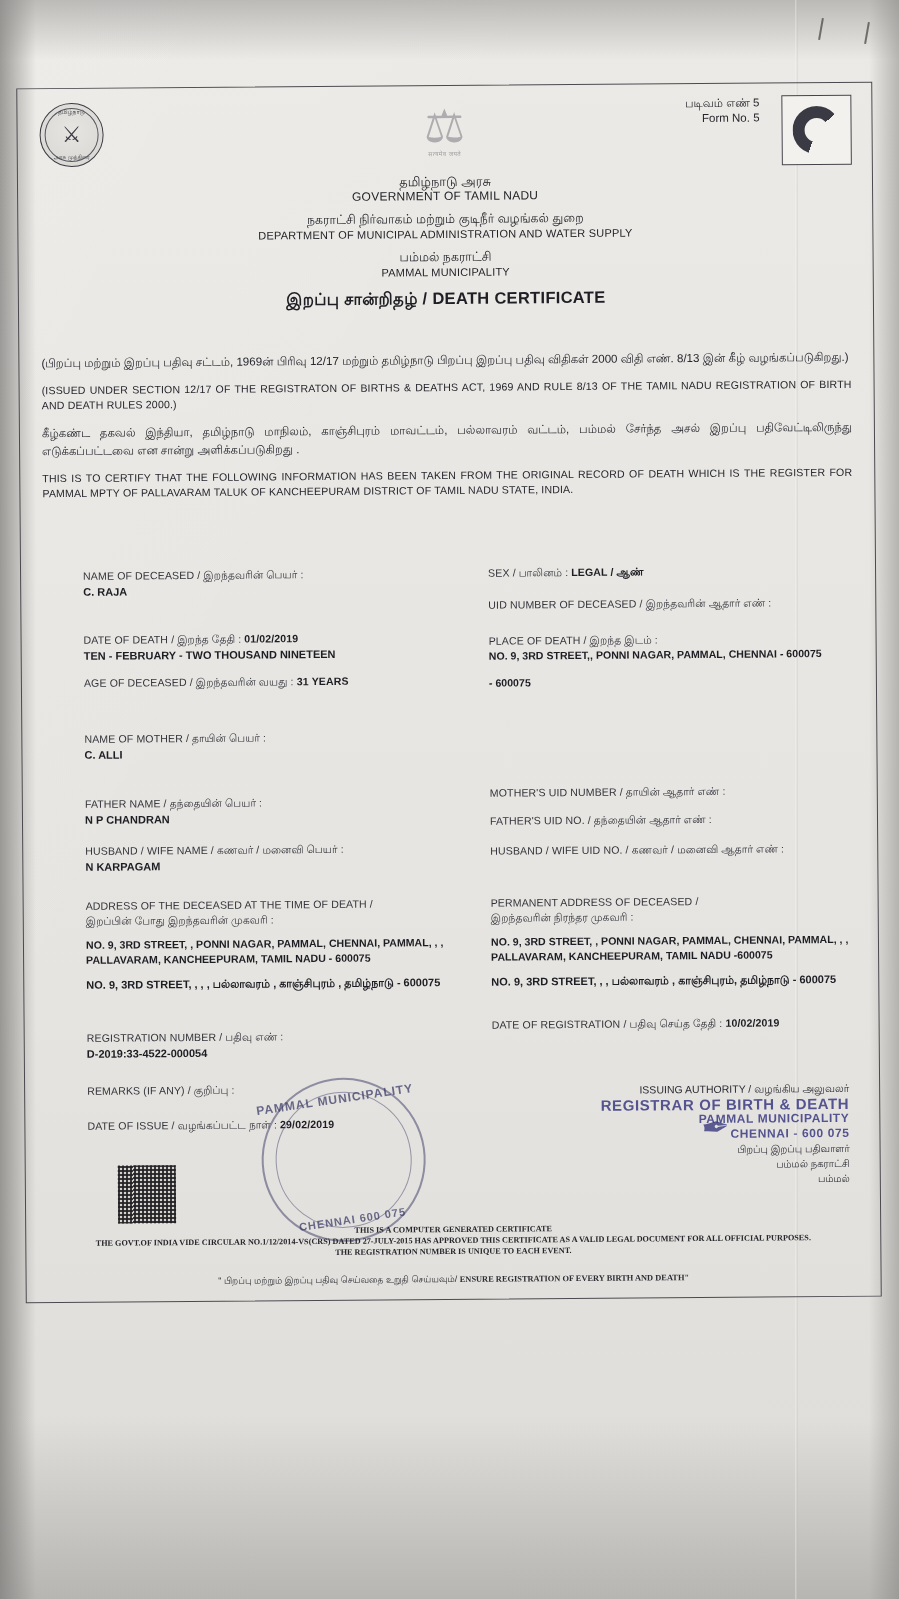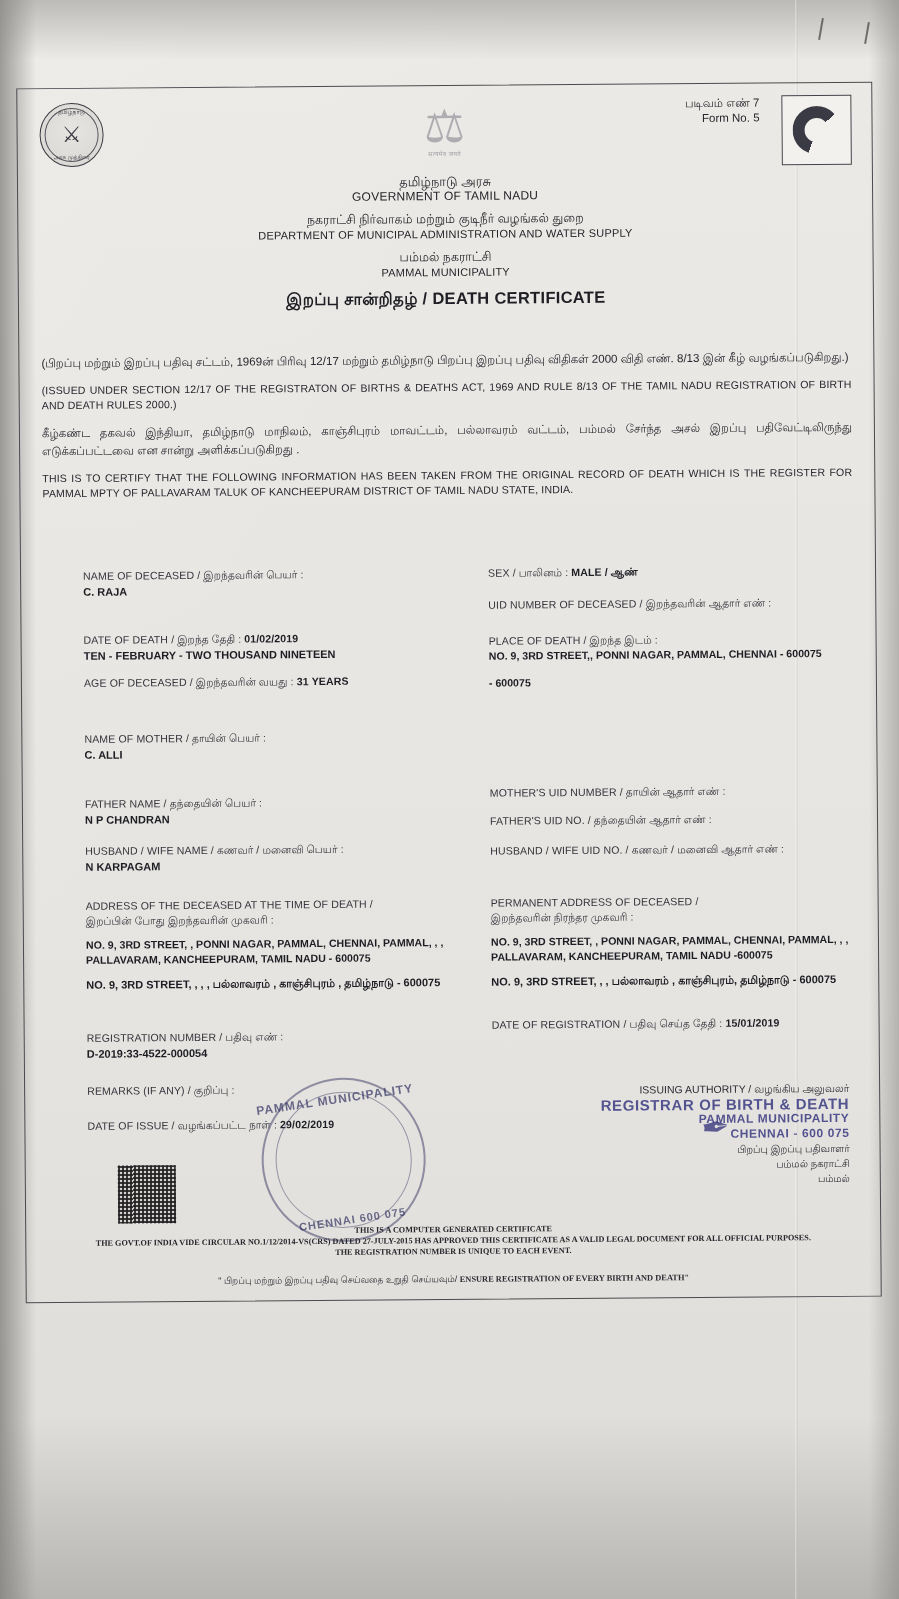--- a/index.html
+++ b/index.html
@@ -332,21 +332,21 @@
   <div class="shade-top"></div>
   <div class="shade-bottom"></div>
   <div class="fold"></div>
   <div class="staple" style="left:820px; top:18px;"></div>
   <div class="staple" style="left:866px; top:22px;"></div>
 
   <div class="cert">
     <div class="cert-inner">
 
       <div class="form-no">
-        <div>படிவம் எண் 7</div>
+        <div>படிவம் எண் 5</div>
         <div>Form No. 5</div>
       </div>
 
       <div class="emblem-left">
         <div class="ring"></div>
         <div class="seal-txt-top">தமிழ்நாடு</div>
         <div class="lion">⚔</div>
         <div class="seal-txt-bot">அரசு முத்திரை</div>
       </div>
 
@@ -437,21 +437,21 @@
         <div class="f-abs" style="left:40px; top:550px; width:390px;">
           <div class="lbl">
             <span>DATE OF ISSUE / வழங்கப்பட்ட நாள் :</span>
             <span class="inline-val">29/02/2019</span>
           </div>
         </div>
 
         <div class="f-abs" style="left:445px; top:0px; width:395px;">
           <div class="lbl">
             <span>SEX / பாலினம் :</span>
-            <span class="inline-val">MALE / ஆண்</span>
+            <span class="inline-val">LEGAL / ஆண்</span>
           </div>
         </div>
 
         <div class="f-abs" style="left:445px; top:32px; width:395px;">
           <div class="lbl">
             <span>UID NUMBER OF DECEASED / இறந்தவரின் ஆதார் எண் :</span>
             <span class="inline-val"></span>
           </div>
         </div>
 
@@ -485,21 +485,21 @@
         <div class="f-abs" style="left:445px; top:330px; width:395px;">
           <div class="lbl">PERMANENT ADDRESS OF DECEASED /</div>
           <div class="lbl">இறந்தவரின் நிரந்தர முகவரி :</div>
           <div class="val-sm" style="margin-top:9px;">NO. 9, 3RD STREET, , PONNI NAGAR, PAMMAL, CHENNAI, PAMMAL, , , PALLAVARAM, KANCHEEPURAM, TAMIL NADU -600075</div>
           <div class="tam-val" style="margin-top:9px;">NO. 9, 3RD STREET, , , பல்லாவரம் , காஞ்சிபுரம், தமிழ்நாடு - 600075</div>
         </div>
 
         <div class="f-abs" style="left:445px; top:452px; width:400px;">
           <div class="lbl">
             <span>DATE OF REGISTRATION / பதிவு செய்த தேதி :</span>
-            <span class="inline-val">15/01/2019</span>
+            <span class="inline-val">10/02/2019</span>
           </div>
         </div>
       </div>
 
       <div class="qr"></div>
 
       <div class="stamp">
         <div class="ring2"></div>
         <div class="s-top">PAMMAL MUNICIPALITY</div>
         <div class="s-mid"></div>

